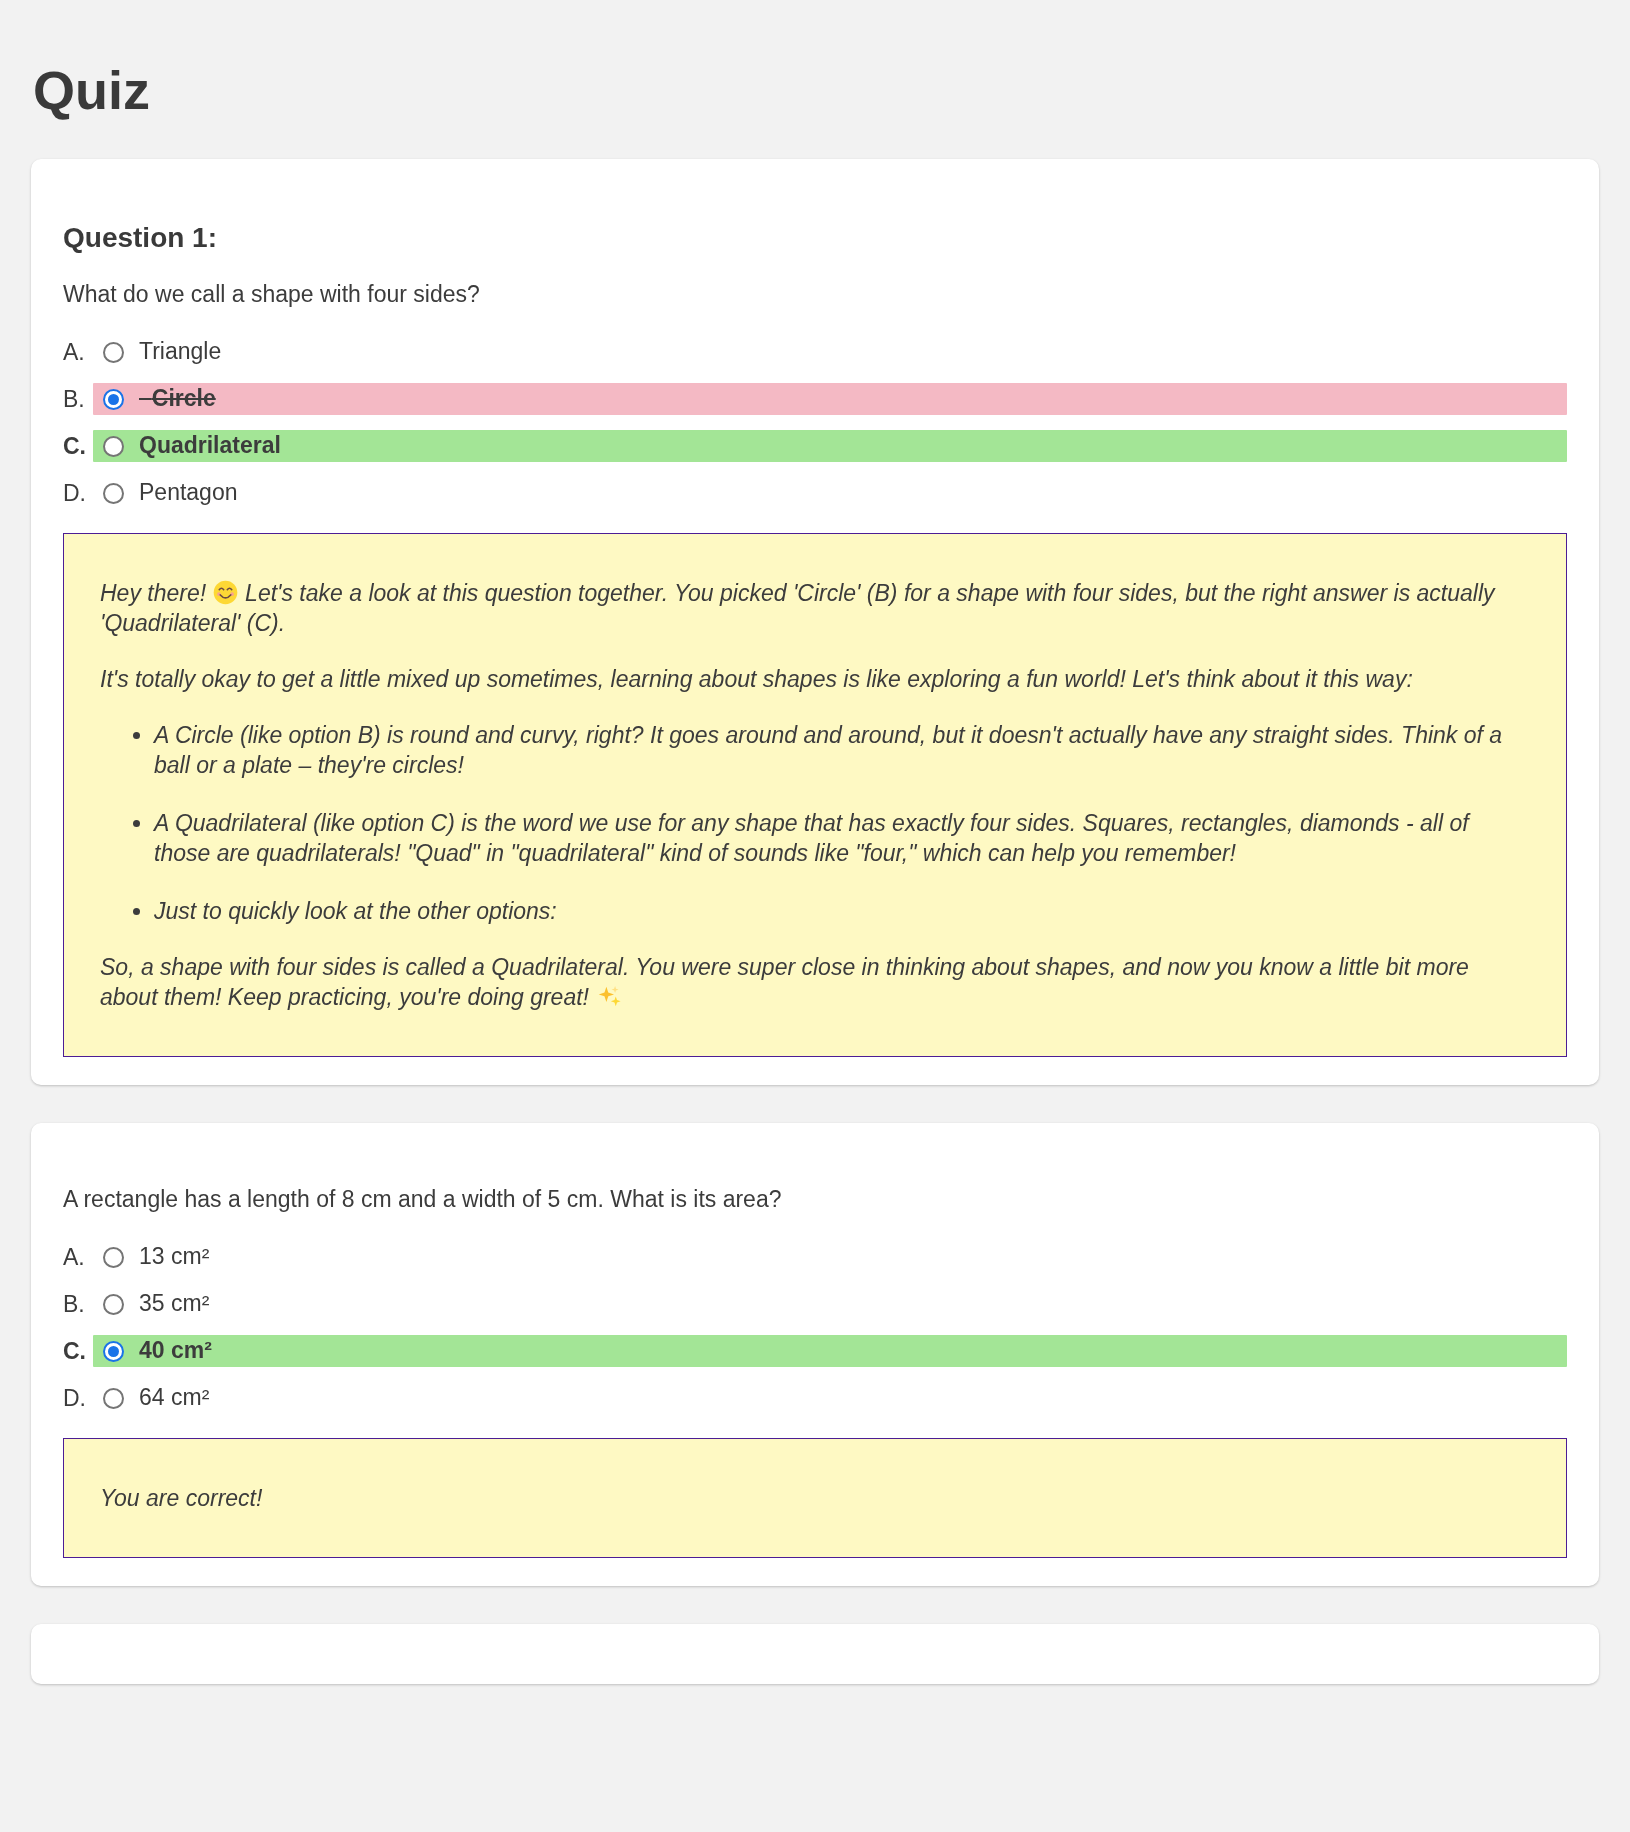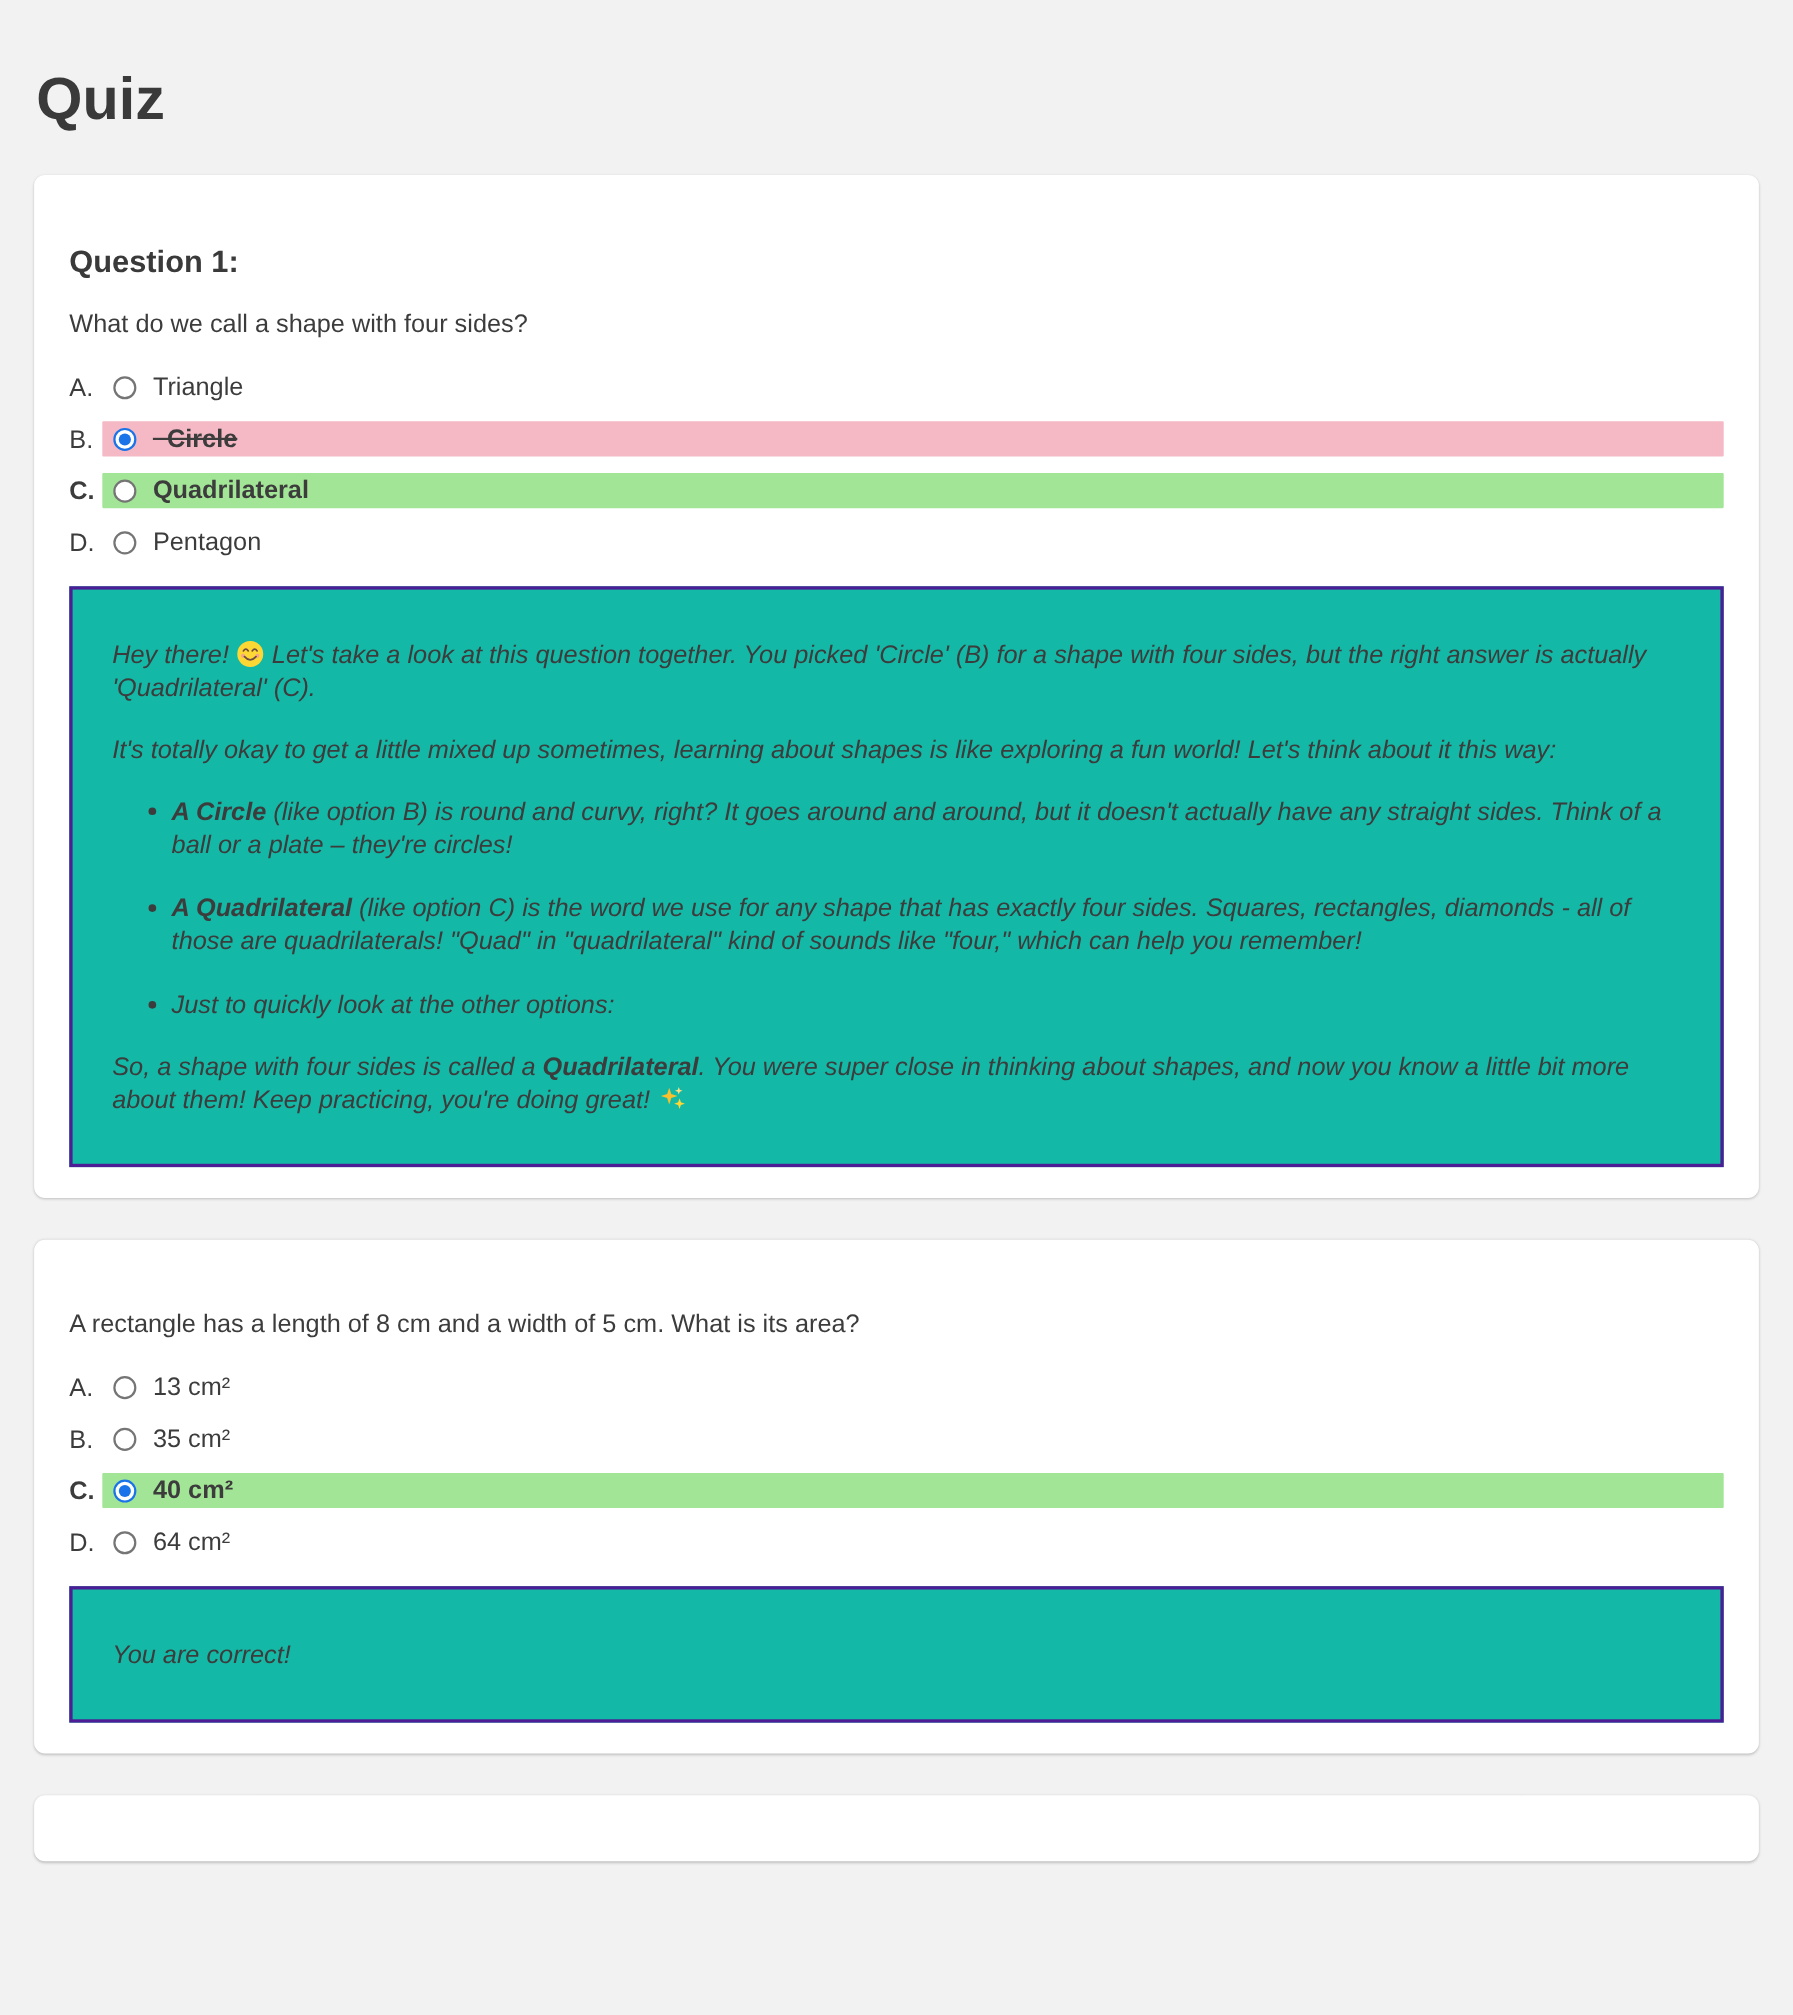--- a/index.html
+++ b/index.html
@@ -105,22 +105,22 @@
   }
   .option-label.bold { font-weight: 700; }
   .option-label.strike {
     text-decoration: line-through;
     text-decoration-thickness: 2px;
   }
   .option-label.strike::before {
     content: "\00a0\00a0";
   }
   .feedback-box {
-    border: 3px solid #4c1d95;
-    background: #14b8a6;
+    border: 1px solid #4c1d95;
+    background: #fef9c3;
     padding: 44px 36px;
     font-style: italic;
     font-size: 23px;
     line-height: 30px;
   }
   .feedback-box p { margin: 0 0 26px 0; }
   .feedback-box p:last-child { margin-bottom: 0; }
   .feedback-box ul {
     margin: 0 0 26px 0;
     padding-left: 54px;
@@ -133,21 +133,21 @@
   .feedback-box li { margin-bottom: 28px; }
   .feedback-box li:last-child { margin-bottom: 0; margin-top: 20px; }
   .feedback-box ul.sub-list li { margin-bottom: 0; }
   .emoji {
     width: 25px;
     height: 25px;
     vertical-align: -4px;
     margin: 0 7px;
   }
   .emoji.trailing { margin: 0 0 0 8px; }
-  strong { font-weight: 700; }
+  strong { font-weight: 400; }
 </style>
 </head>
 <body>
 
 <div class="page">
 
   <h1 class="page-title">Quiz</h1>
 
   <section class="card">
     <h2 class="question-heading">Question 1:</h2>

